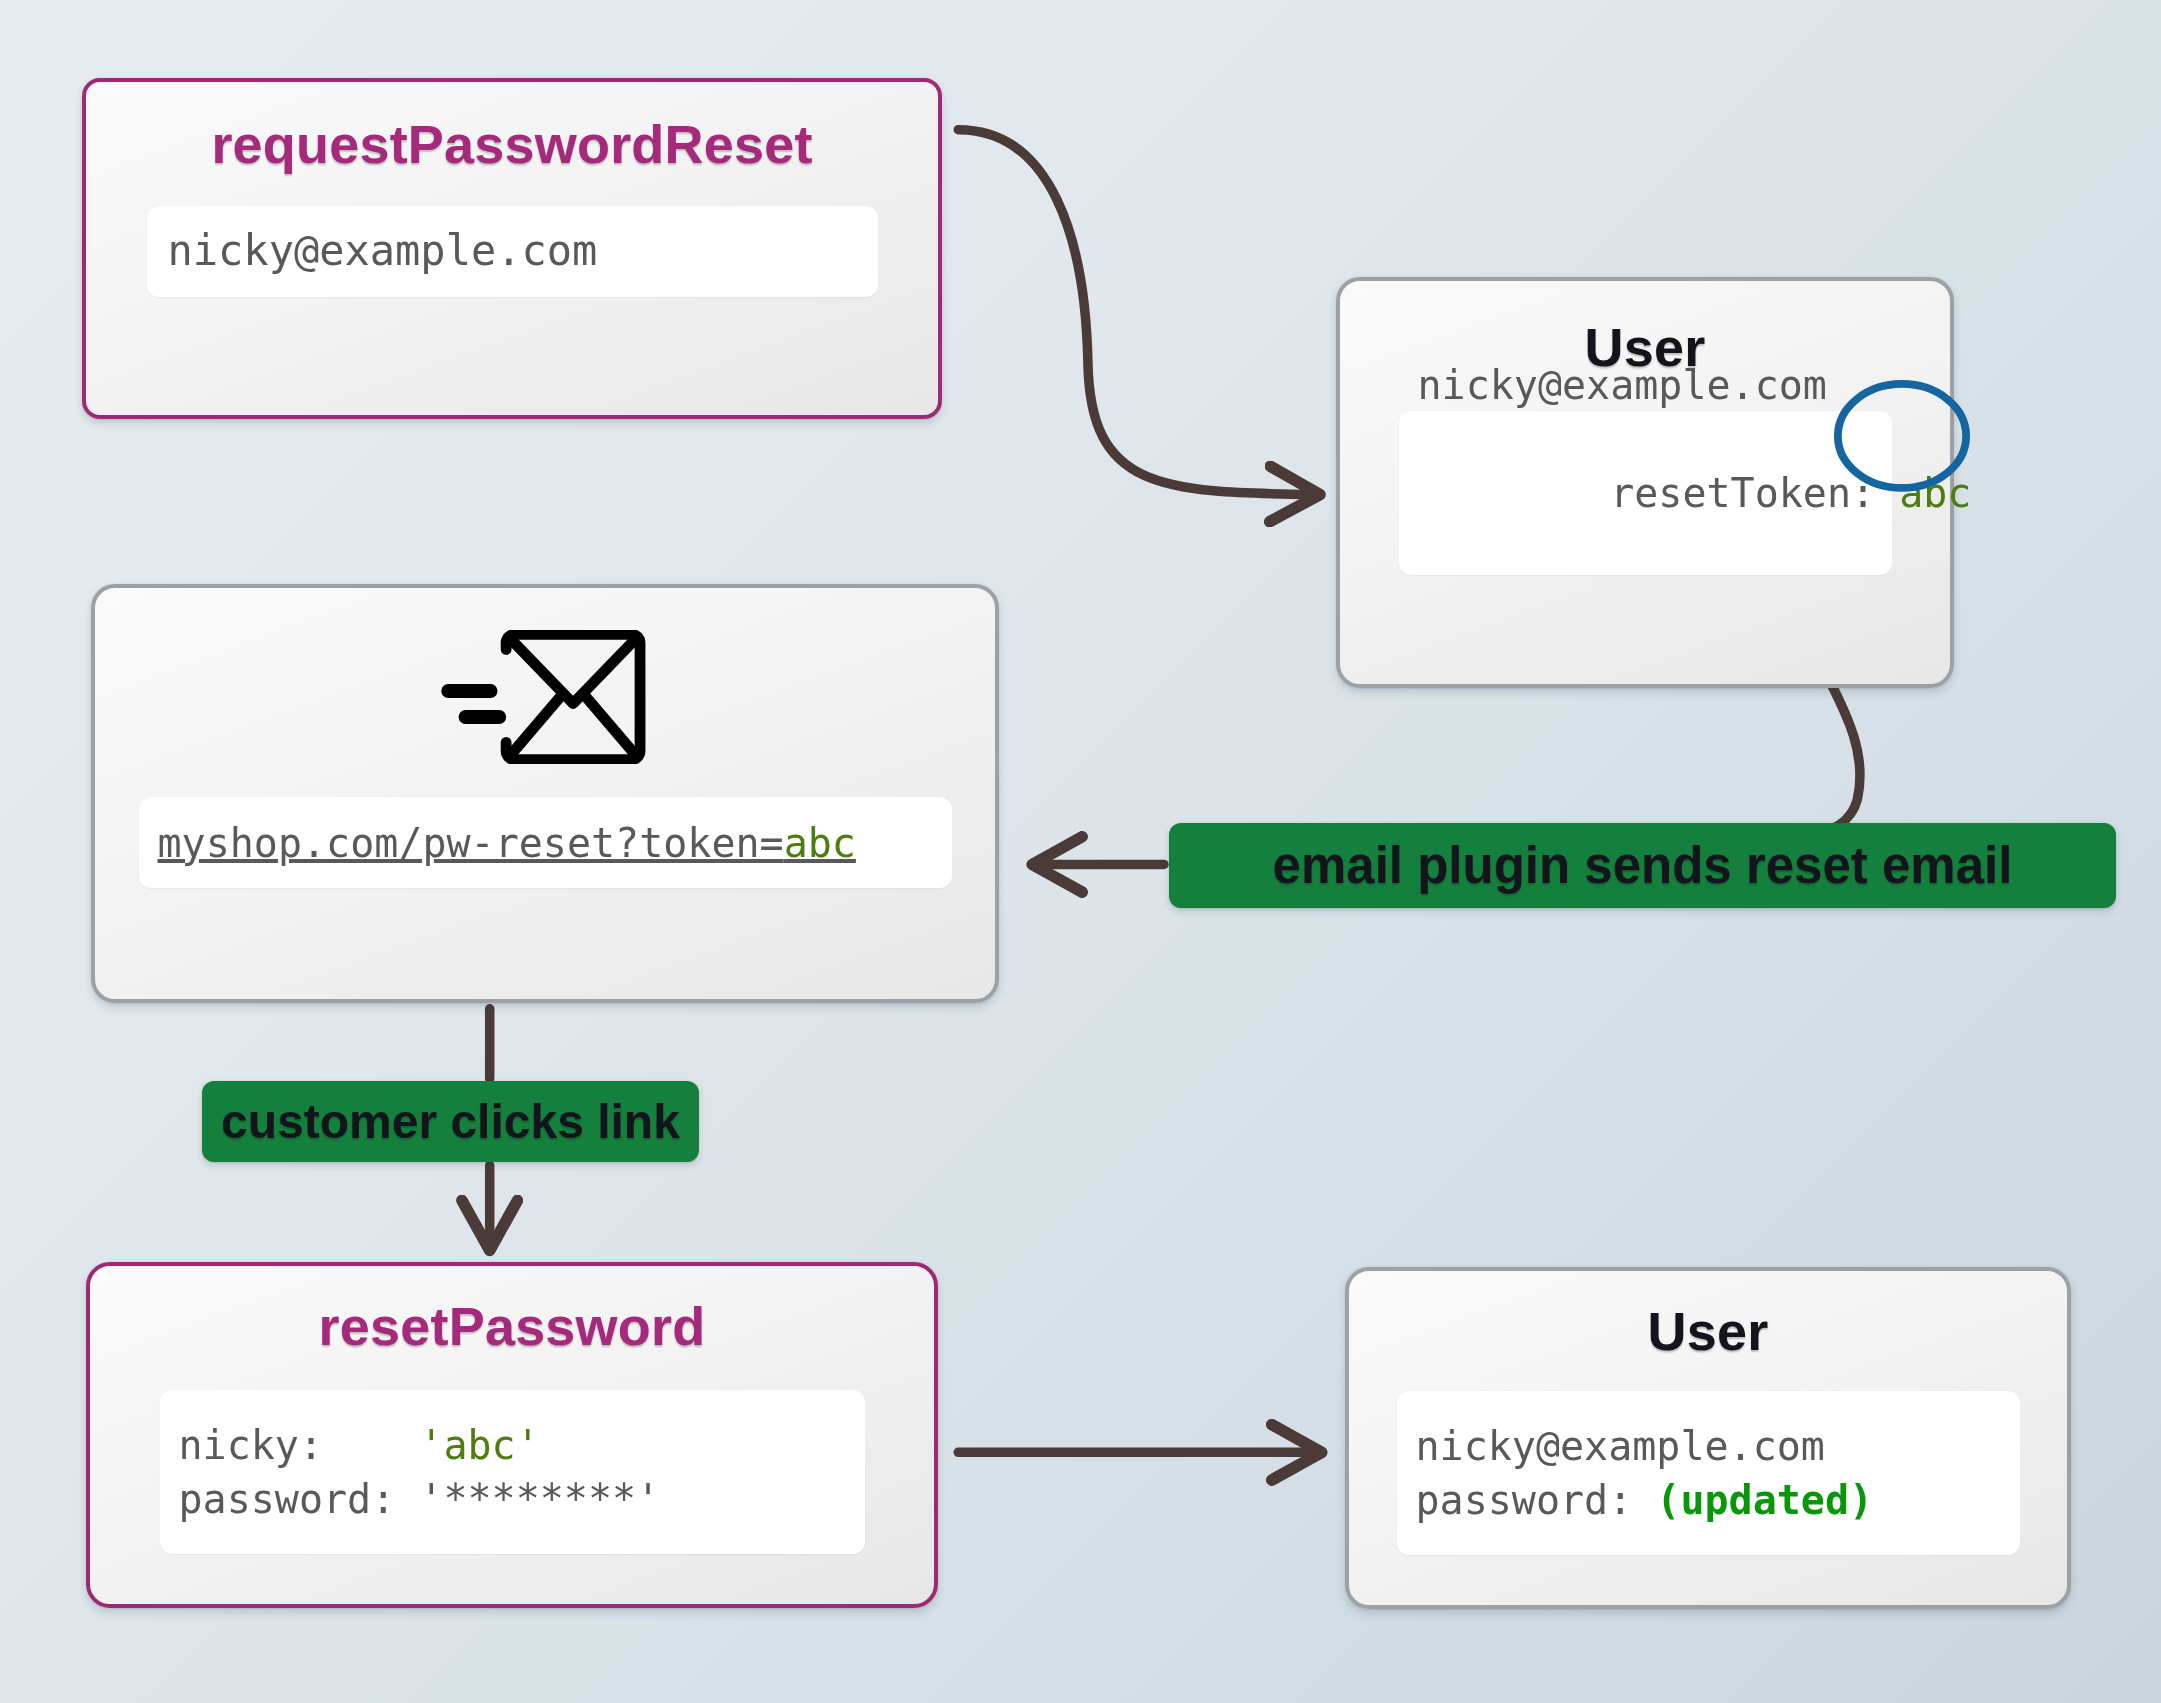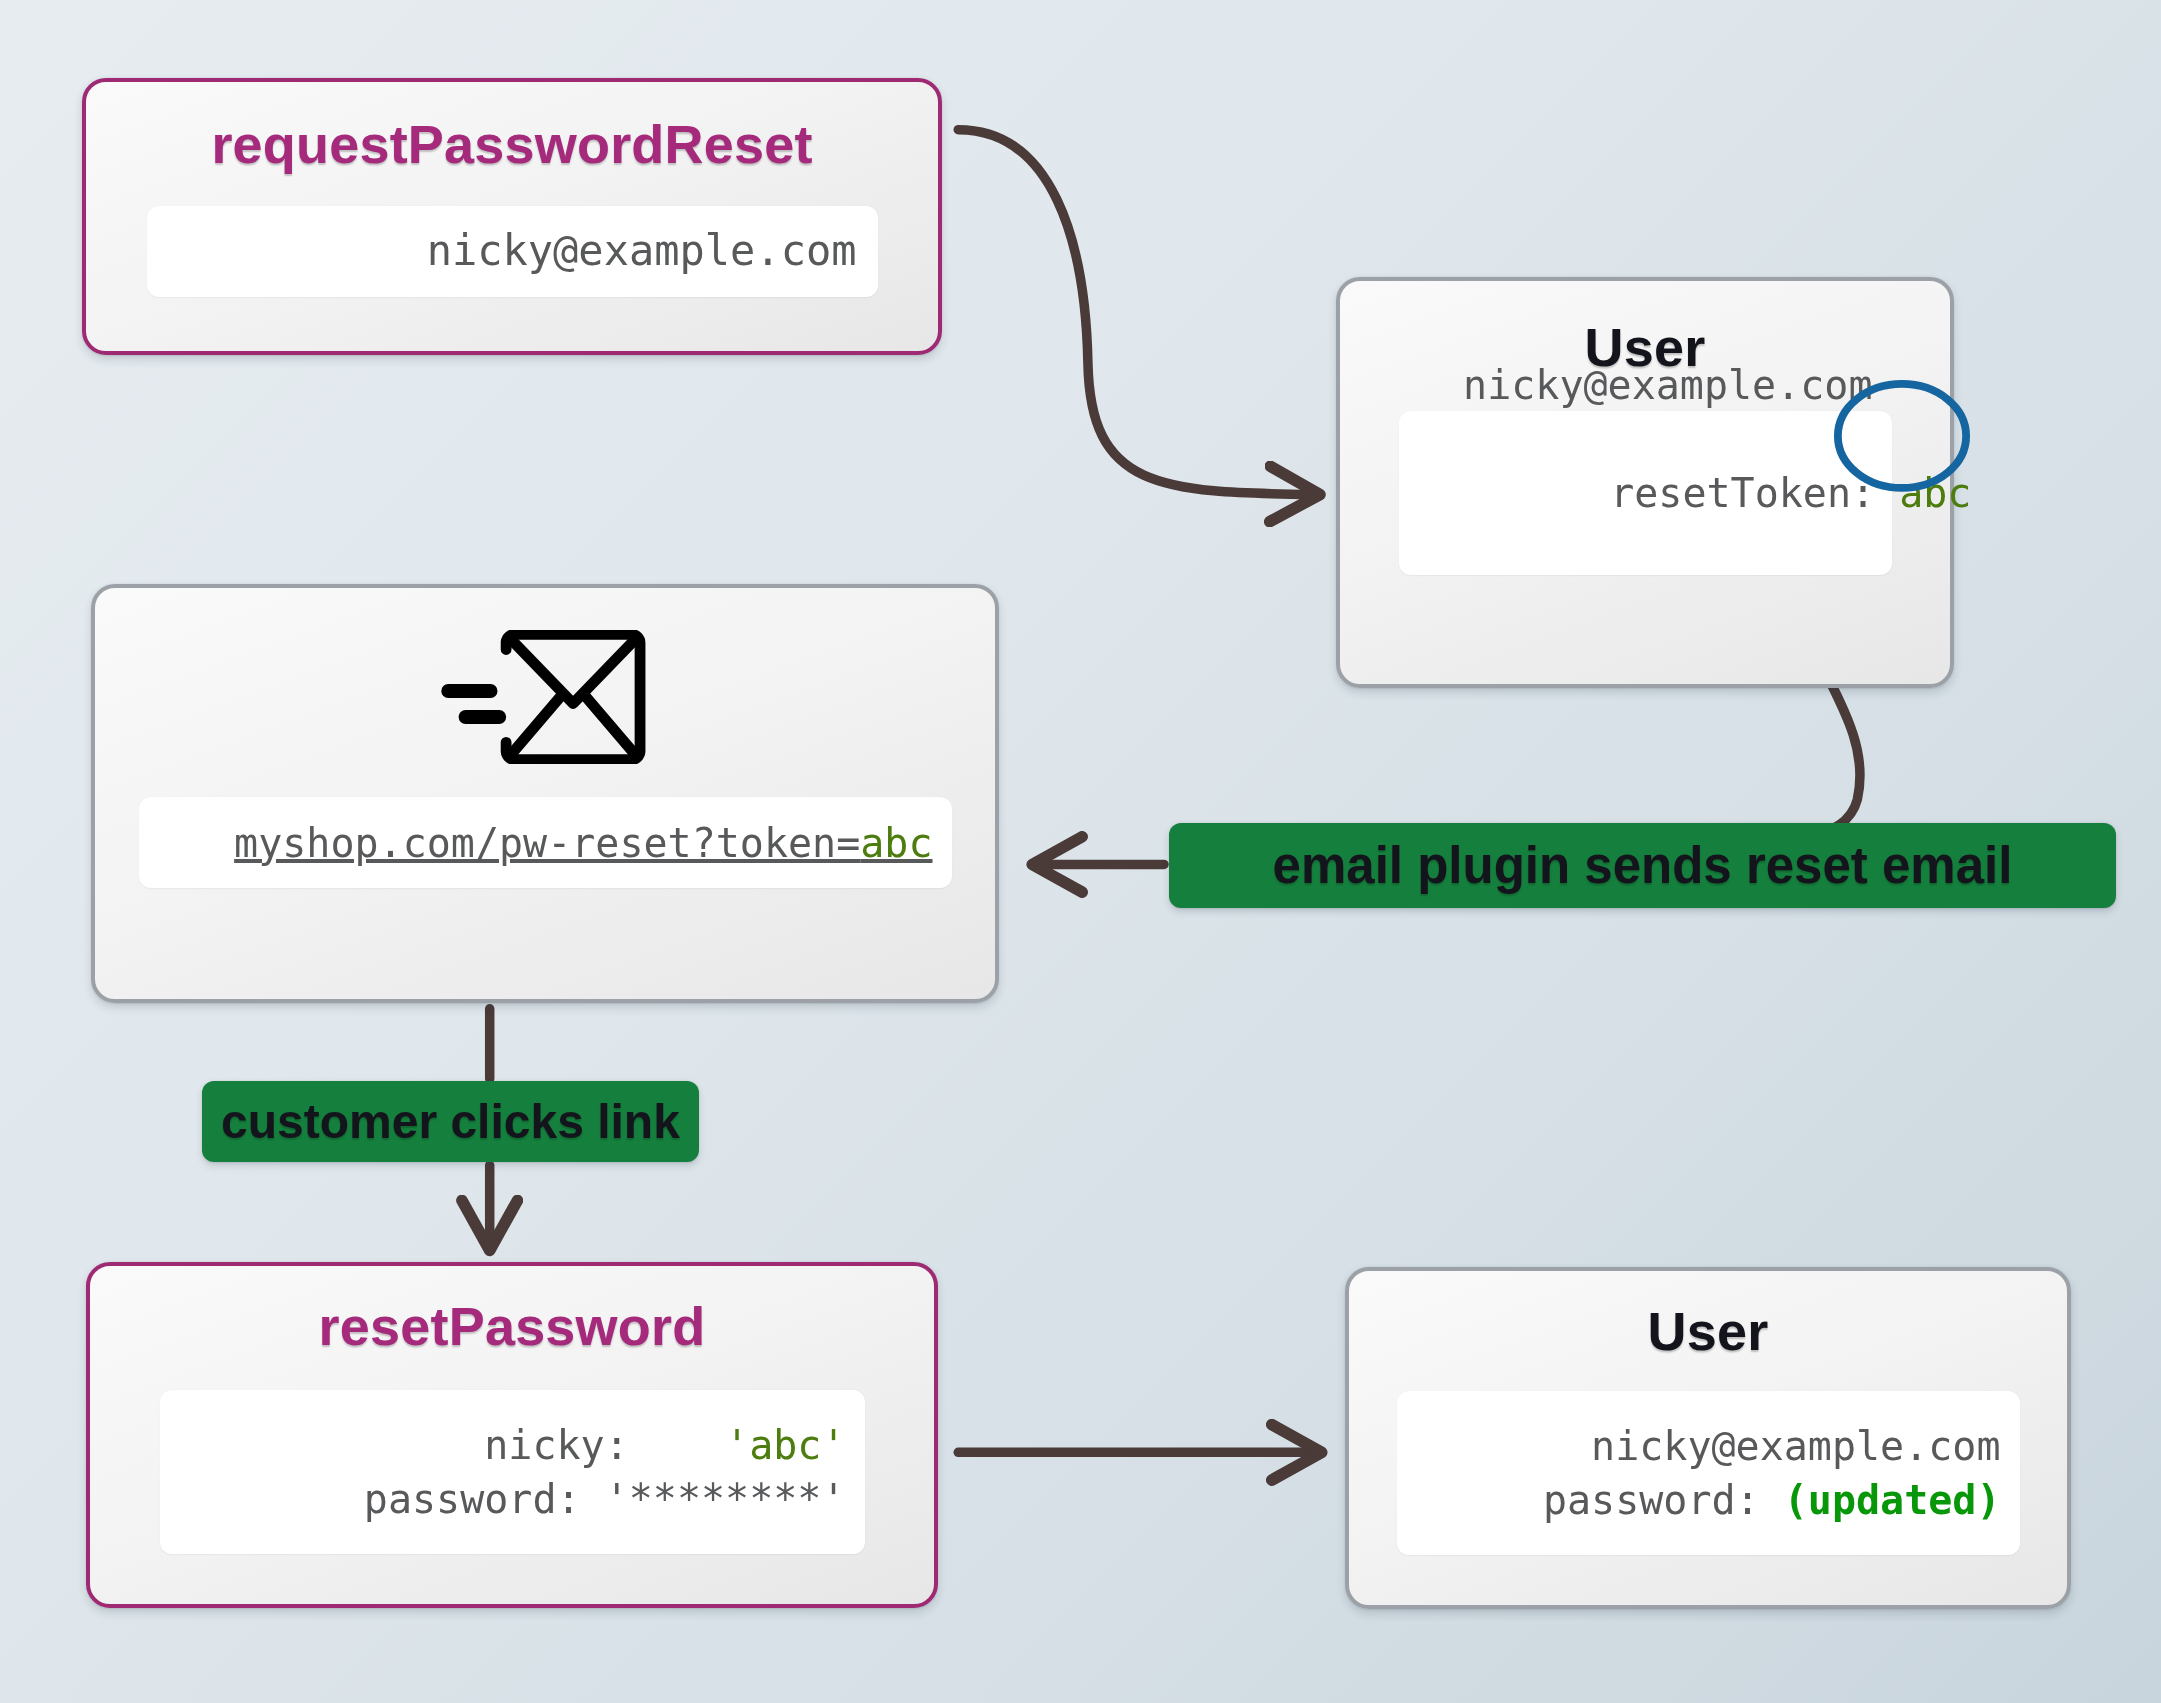--- a/index.html
+++ b/index.html
@@ -61,21 +61,21 @@
     border-radius: 12px;
     box-sizing: border-box;
     font-family: "DejaVu Sans Mono", "Liberation Mono", monospace;
     color: #58595b;
     display: flex;
     flex-direction: column;
     justify-content: center;
     box-shadow: 0 0.9px 1.7px rgba(0,0,0,0.05);
     white-space: pre;
   }
-  .panel .row { line-height: 1.35; text-align: right; }
+  .panel .row { line-height: 1.35; }
   .tok-blue  { color: #4d7c0f; }
   .tok-green { color: #089708; font-weight: 600; }
 
   
   .pill {
     position: absolute;
     z-index: 3;
     background: #15803d;
     border-radius: 12px;
     box-shadow: 0 3.5px 7px rgba(40,55,70,0.17), 0 0.9px 1.7px rgba(40,55,70,0.12);
@@ -84,21 +84,21 @@
     display: flex;
     align-items: center;
     justify-content: center;
     text-shadow: 0 1.7px 1.7px rgba(0,0,0,0.2);
     box-sizing: border-box;
     white-space: nowrap;
   }
 
   
   #node-request-password-reset {
-    left: 82px;  top: 78px;  width: 860px;  height: 277px;
+    left: 82px;  top: 78px;  width: 860px;  height: 341px; border-radius: 18px;
   }
   #node-request-password-reset .node-title {
     font-size: 54px; margin-top: 31px;
   }
   #node-request-password-reset .panel {
     width: 731px; height: 91px; margin-top: 31px;
     font-size: 42px; padding: 0 21px;
   }
 
   #node-user-token {

